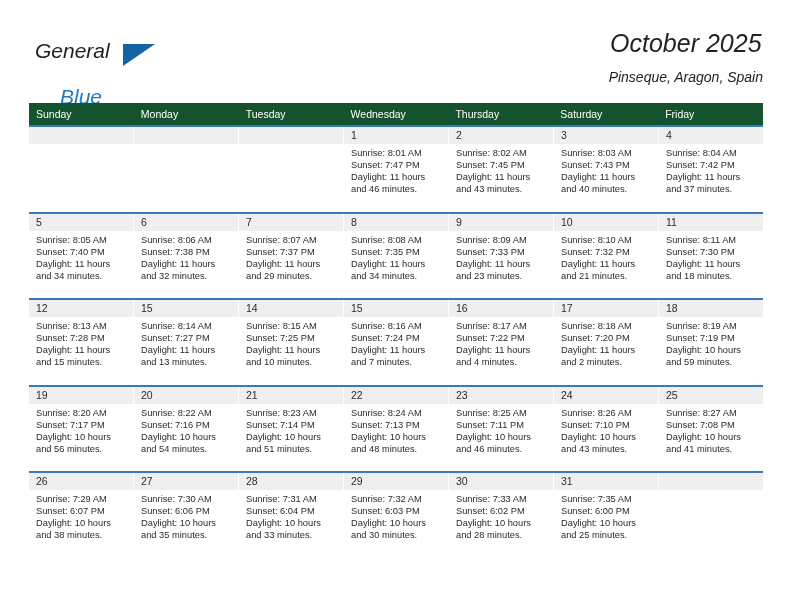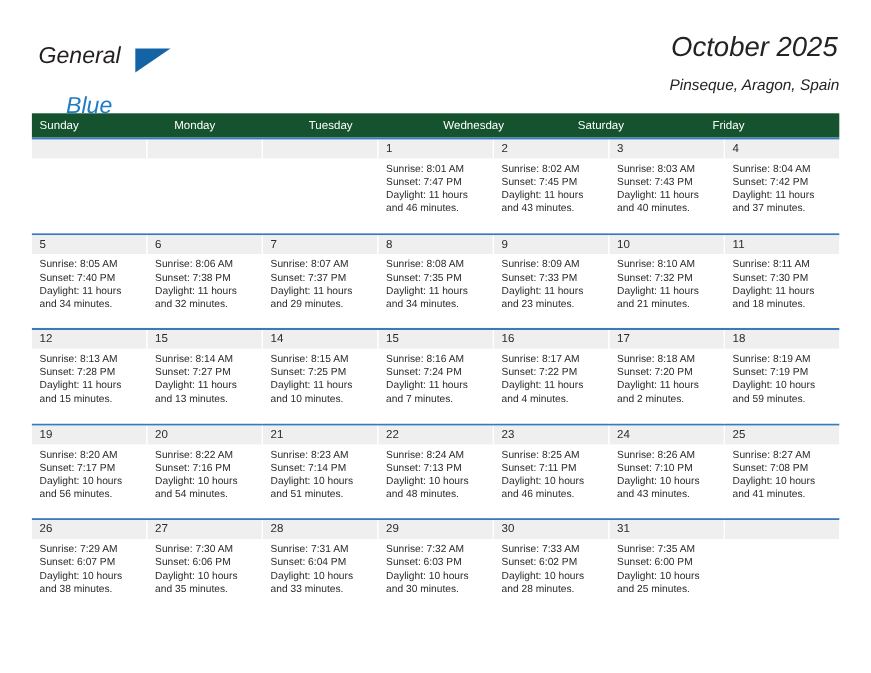--- a/index.html
+++ b/index.html
@@ -162,20 +162,21 @@
     </div>
 
   </div>
 
   <div class="cal">
     <div class="dow-row">
         <div class="dow">Sunday</div>
         <div class="dow">Monday</div>
         <div class="dow">Tuesday</div>
         <div class="dow">Wednesday</div>
+        <div class="dow">Thursday</div>
         <div class="dow">Saturday</div>
         <div class="dow">Friday</div>
       </div>
     <div id="weeks-container">
         <div class="week">
           <div class="cell empty">
             <div class="cell-head"></div>
             <div class="cell-body"></div>
           </div>
           <div class="cell empty">

